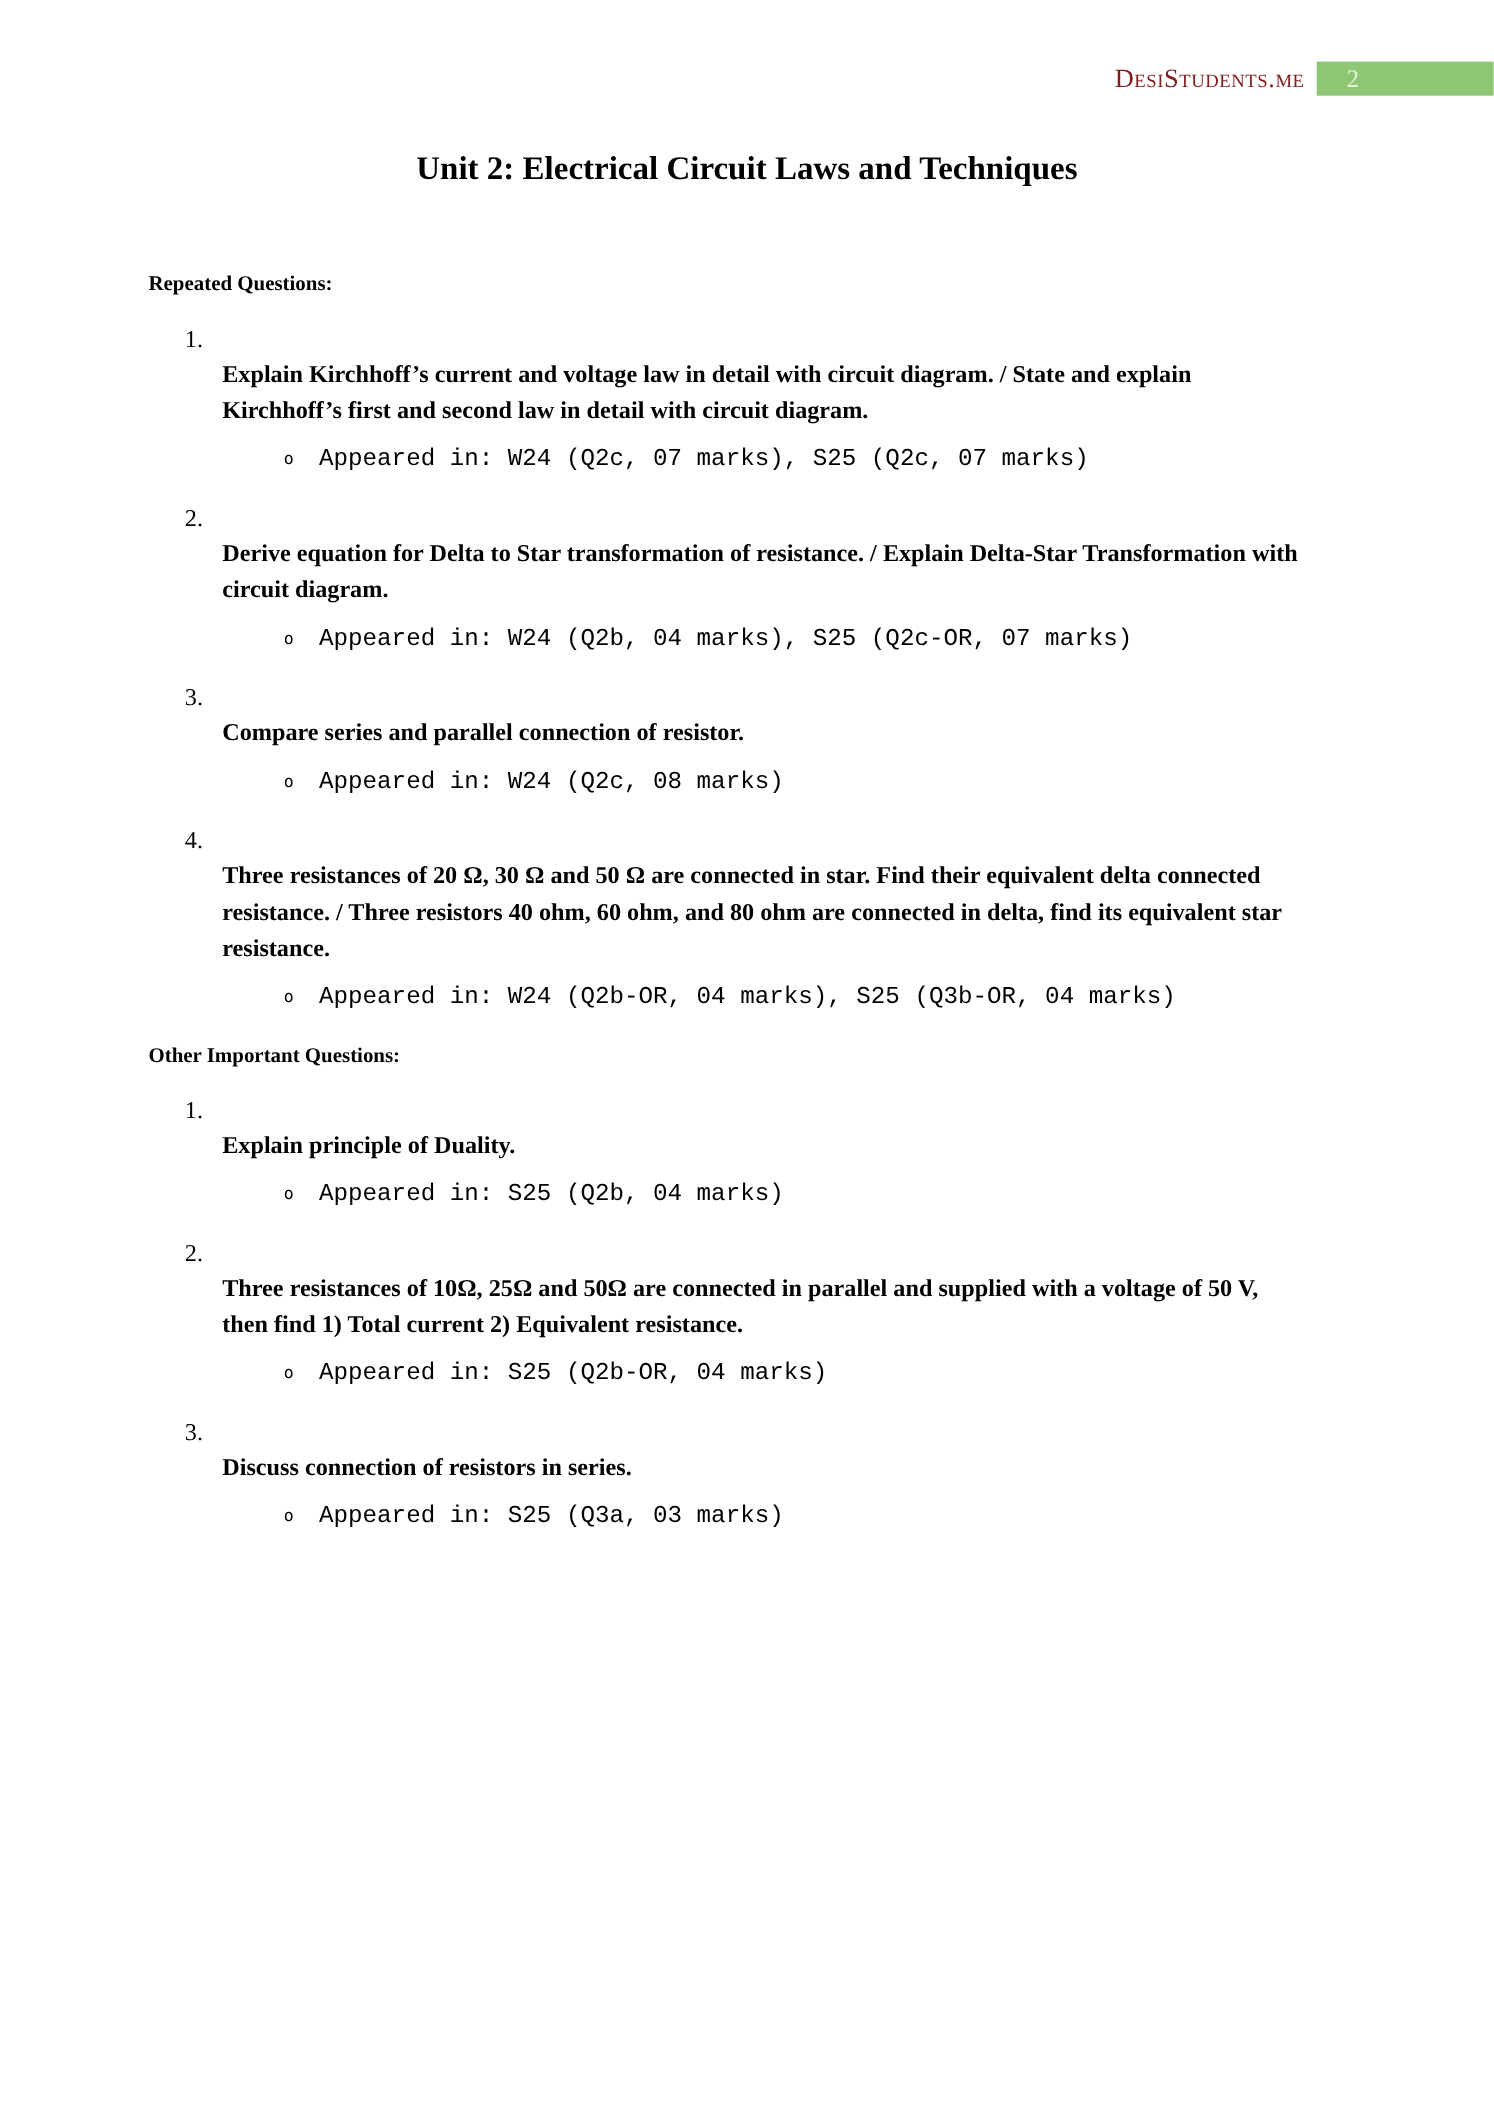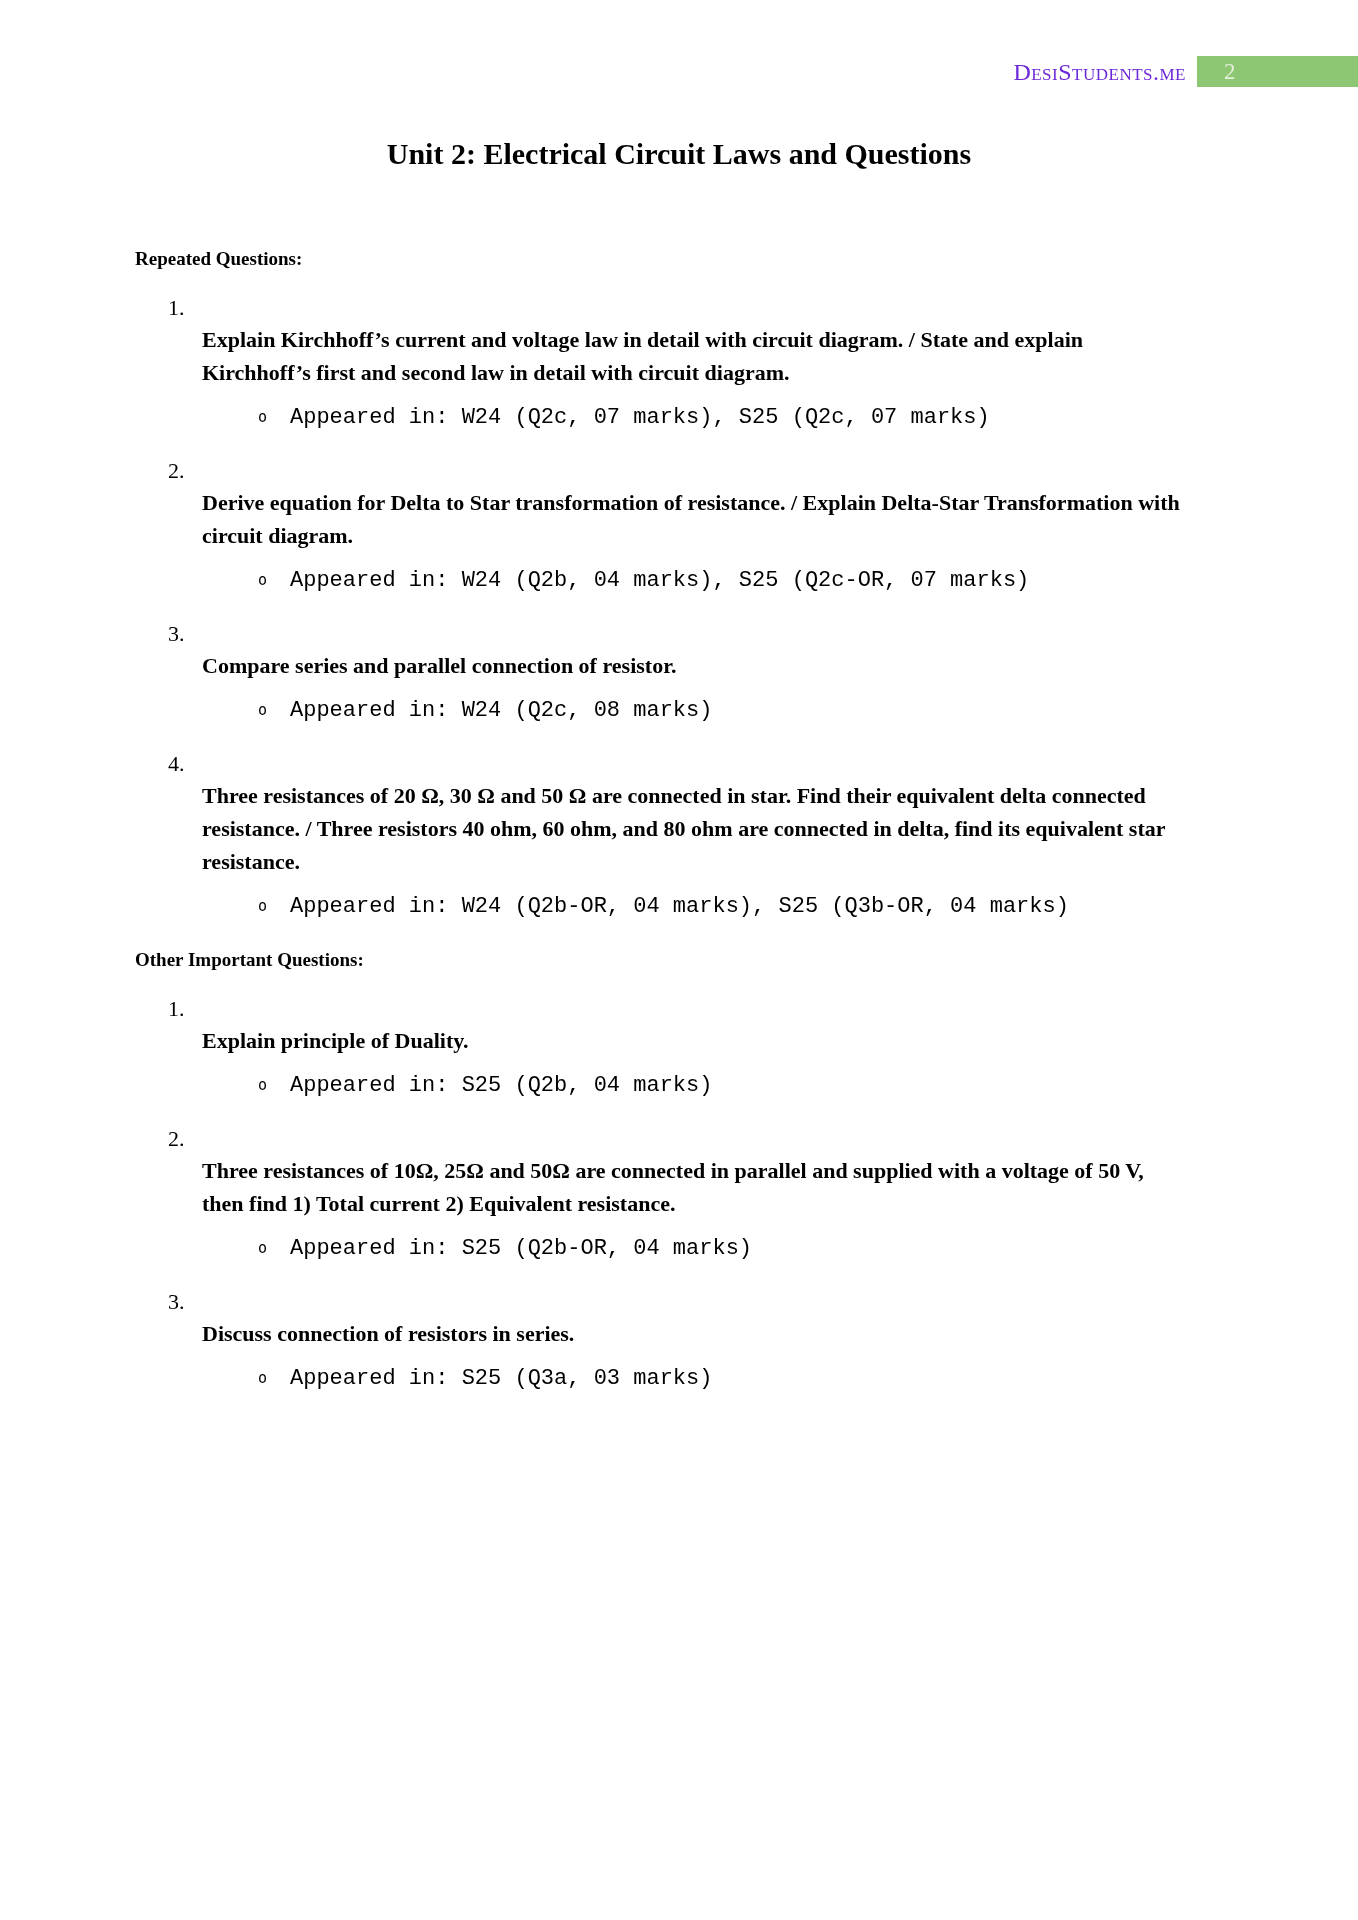--- a/index.html
+++ b/index.html
@@ -19,21 +19,21 @@
     background: #ffffff;
   }
   
   .hdr-site {
     position: absolute;
     top: 56px;
     right: 172px;
     font-size: 24px;
     font-variant: small-caps;
     letter-spacing: 0.5px;
-    color: #6d28d9;
+    color: #7f1d1d;
     line-height: 32px;
     white-space: nowrap;
   }
   .hdr-badge {
     position: absolute;
     top: 56px;
     right: 0;
     width: 161px;
     height: 31px;
     line-height: 31px;
@@ -105,21 +105,21 @@
 </head>
 <body>
 
 <div class="page">
 
   <div class="hdr-site">DesiStudents.me</div>
   <div class="hdr-badge" style="background: rgb(141, 199, 115);">
     <span>2</span>
   </div>
 
-  <div class="doc-title">Unit 2: Electrical Circuit Laws and Questions</div>
+  <div class="doc-title">Unit 2: Electrical Circuit Laws and Techniques</div>
 
   <div class="doc-body">
 
     <div class="sec-heading">Repeated Questions:</div>
 
     <div class="q-row">
       <div class="q-num">1.</div>
       <div class="q-text">Explain Kirchhoff’s current and voltage law in detail with circuit diagram. / State and explain Kirchhoff’s first and second law in detail with circuit diagram.</div>
     </div>
     <div class="a-row">

